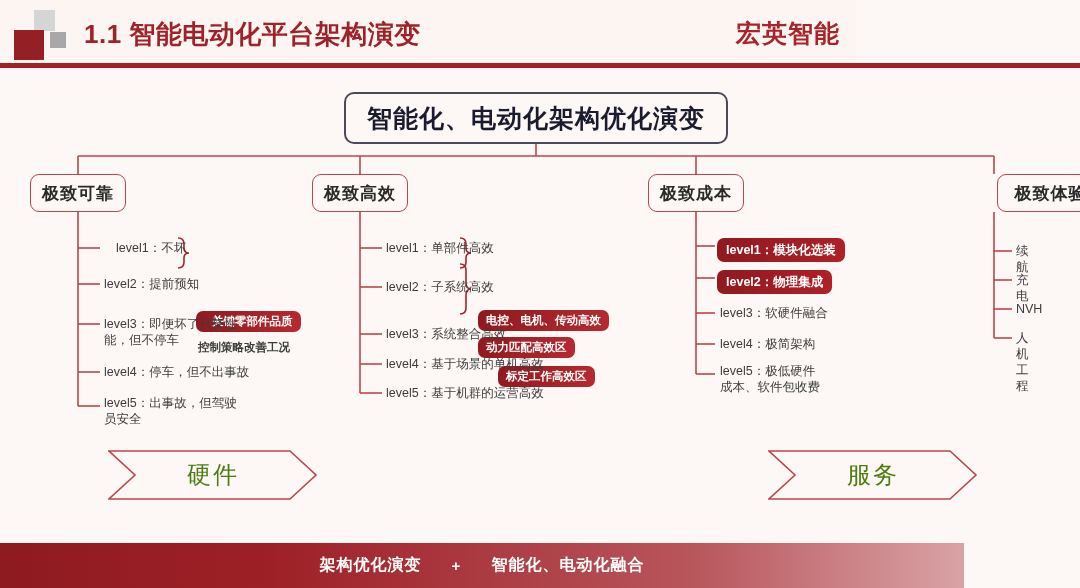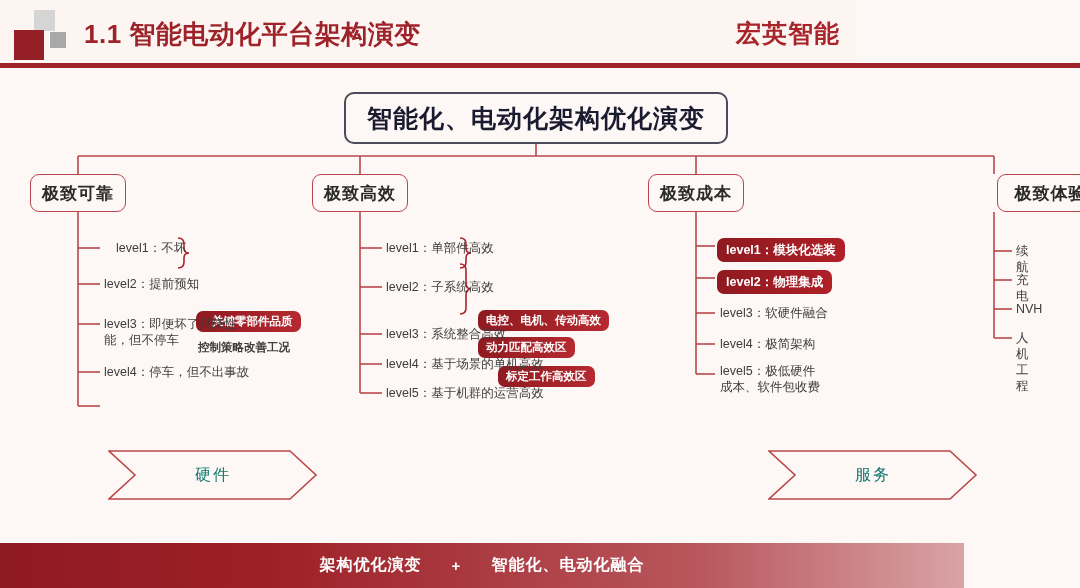--- a/index.html
+++ b/index.html
@@ -155,22 +155,22 @@
   .chevron {
     position: absolute;
     height: 50px;
     display: flex;
     align-items: center;
     justify-content: center;
   }
   .chevron svg { position: absolute; top: 0; left: 0; }
   .chevron-label {
     position: relative;
-    font-size: 16px;
-    color: #0f766e;
+    font-size: 24px;
+    color: #4d7c0f;
     letter-spacing: 2px;
     white-space: nowrap;
   }
   #chevron-0 { left: 108px; top: 382px; width: 210px; }
   #chevron-1 { left: 438px; top: 382px; width: 210px; }
   #chevron-2 { left: 768px; top: 382px; width: 210px; }
 
   
   #footer {
     position: absolute;
@@ -271,20 +271,22 @@
     <span class="branch-head-label">极致体验</span>
   </div>
 
   <div class="leaf-label" style="left:104px; top:172px;padding-left:12px;">level1：不坏</div>
   <div class="detail-badge" style="left:196px; top:243px;padding-left:16px;">关键零部件品质</div>
   <div class="detail-plain" style="left:198px; top:273px;">控制策略改善工况</div>
   <div class="leaf-label" style="left:104px; top:208px;">level2：提前预知</div>
   <div class="leaf-label" style="left:104px; top:248px;">level3：即便坏了只降性
 能，但不停车</div>
   <div class="leaf-label" style="left:104px; top:296px;">level4：停车，但不出事故</div>
+  <div class="leaf-label" style="left:104px; top:327px;">level5：出事故，但驾驶
+员安全</div>
 
   <div class="leaf-label" style="left:386px; top:172px;">level1：单部件高效</div>
   <div class="detail-badge" style="left:478px; top:242px;">电控、电机、传动高效</div>
   <div class="leaf-label" style="left:386px; top:211px;">level2：子系统高效</div>
   <div class="detail-badge" style="left:478px; top:269px;">动力匹配高效区</div>
   <div class="detail-badge" style="left:498px; top:298px;">标定工作高效区</div>
   <div class="leaf-label" style="left:386px; top:258px;">level3：系统整合高效</div>
   <div class="leaf-label" style="left:386px; top:288px;">level4：基于场景的单机高效</div>
   <div class="leaf-label" style="left:386px; top:317px;">level5：基于机群的运营高效</div>
 

